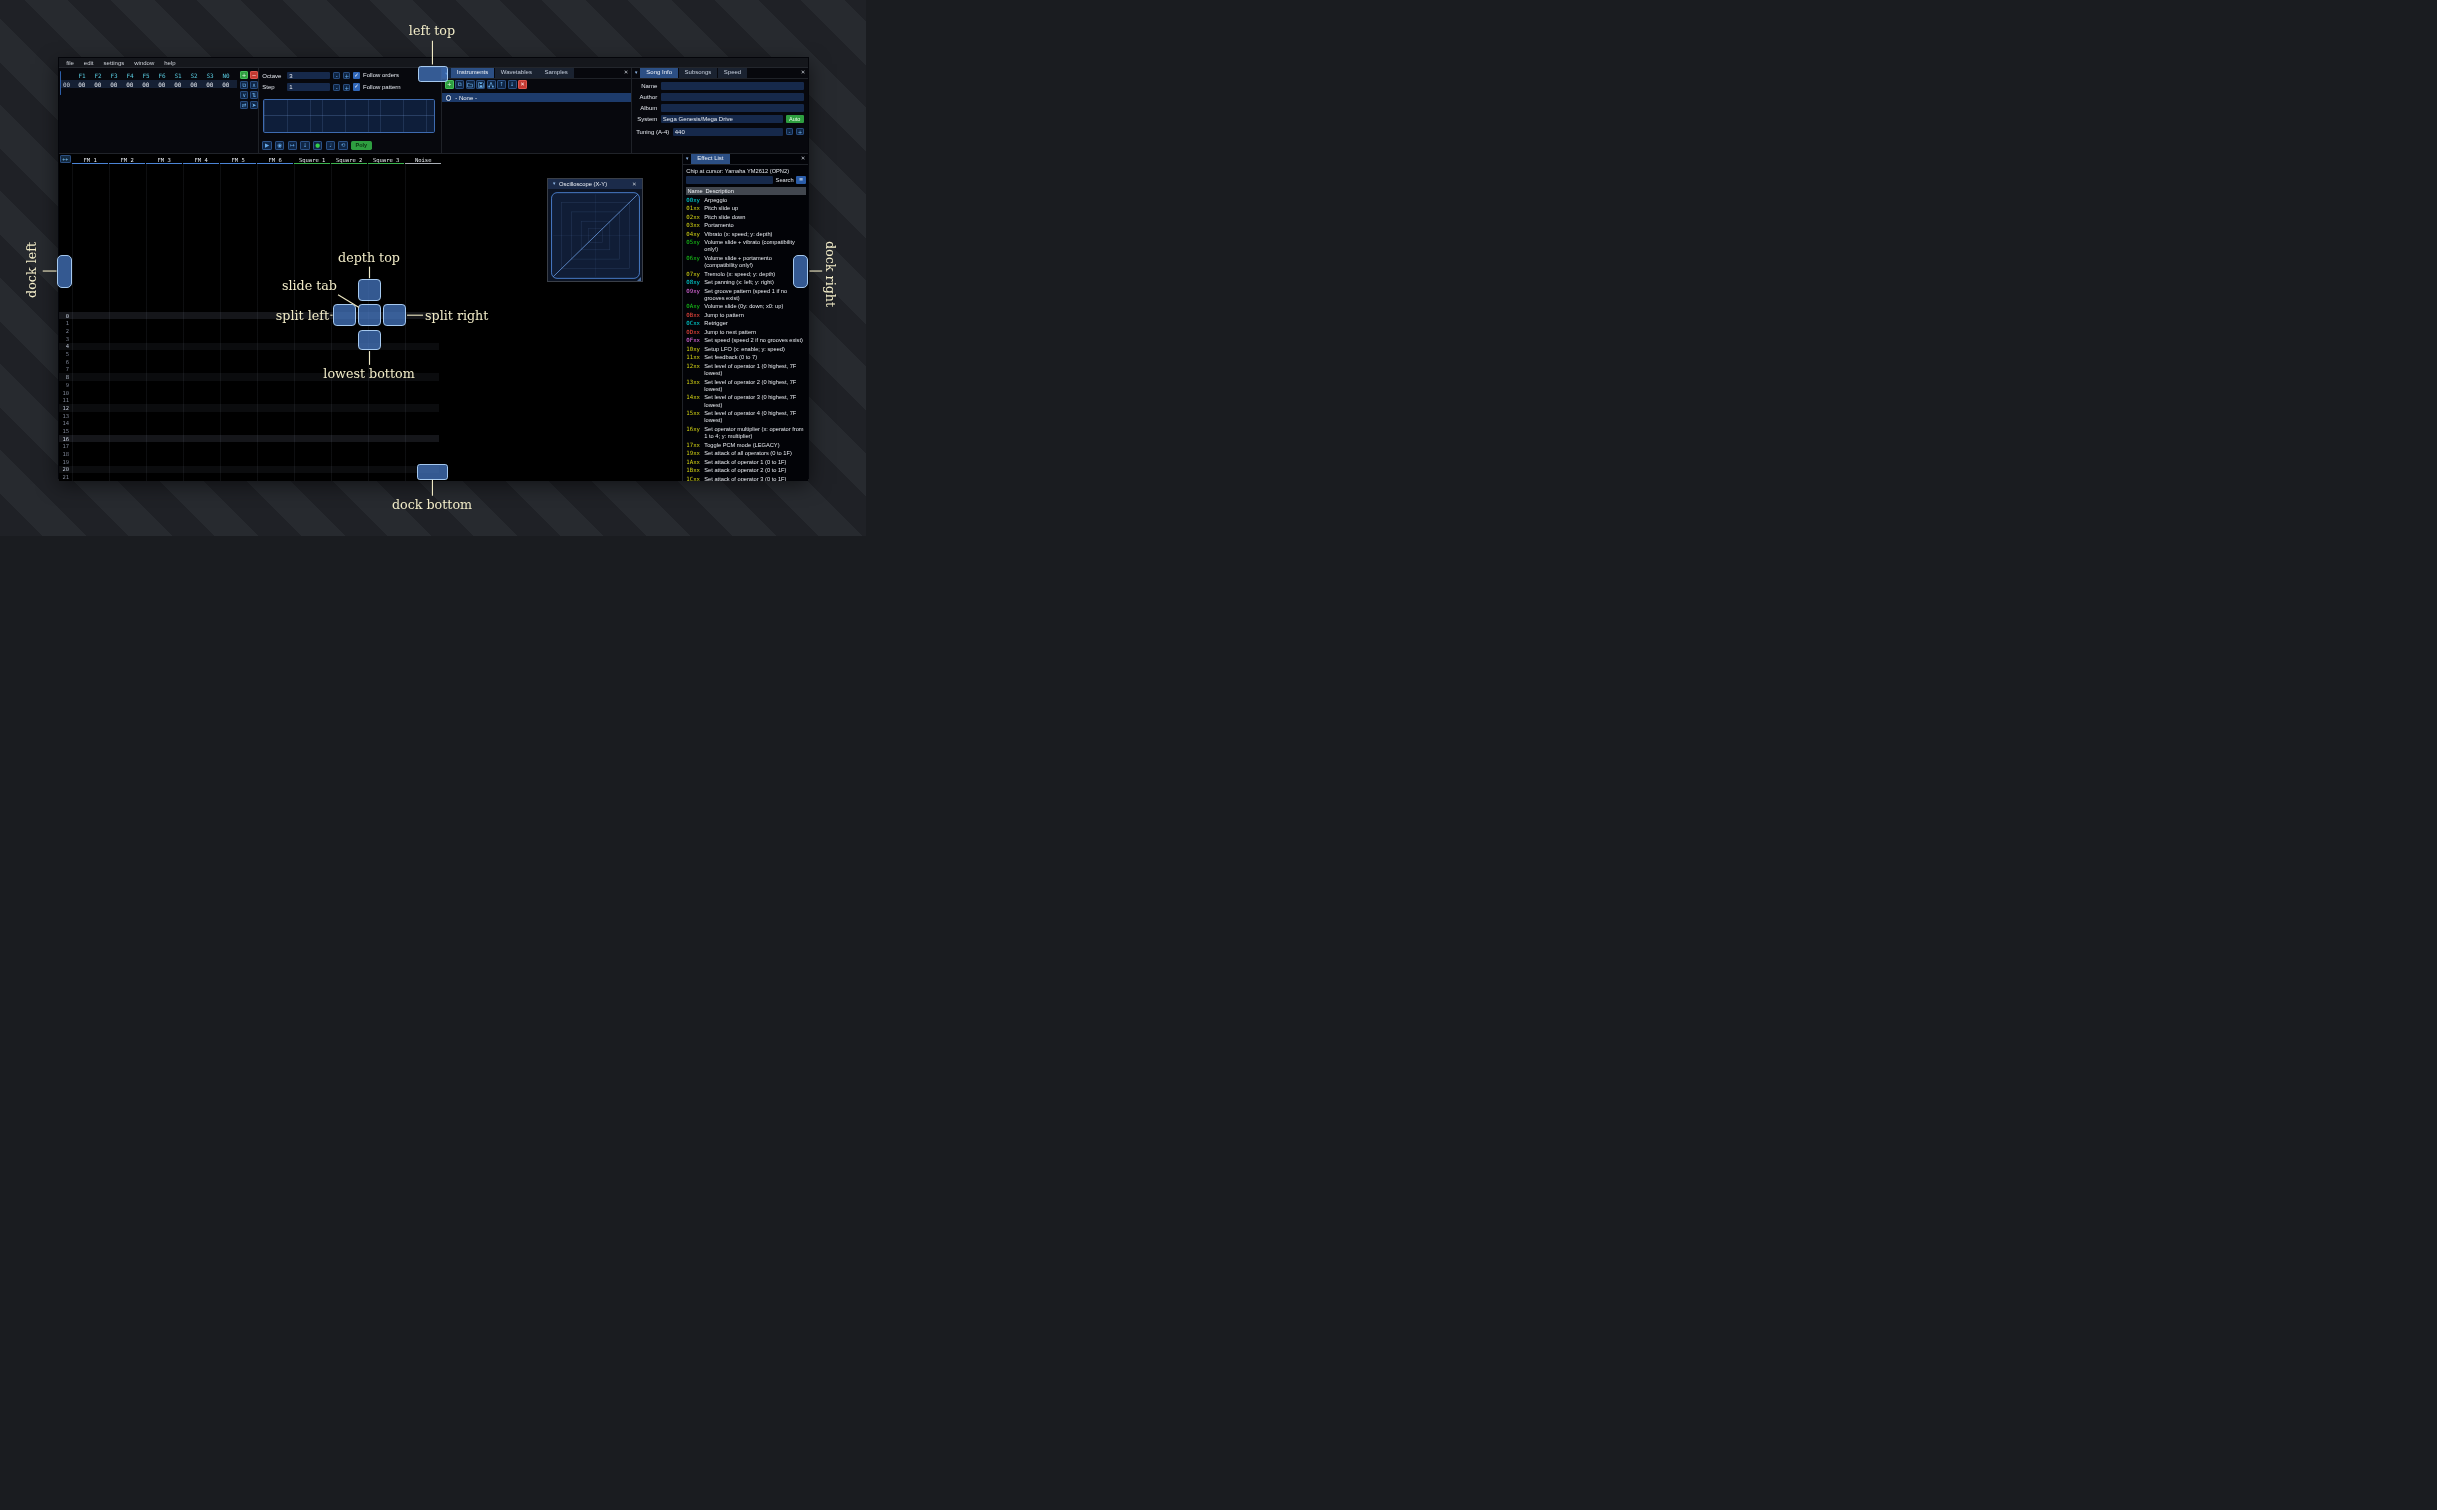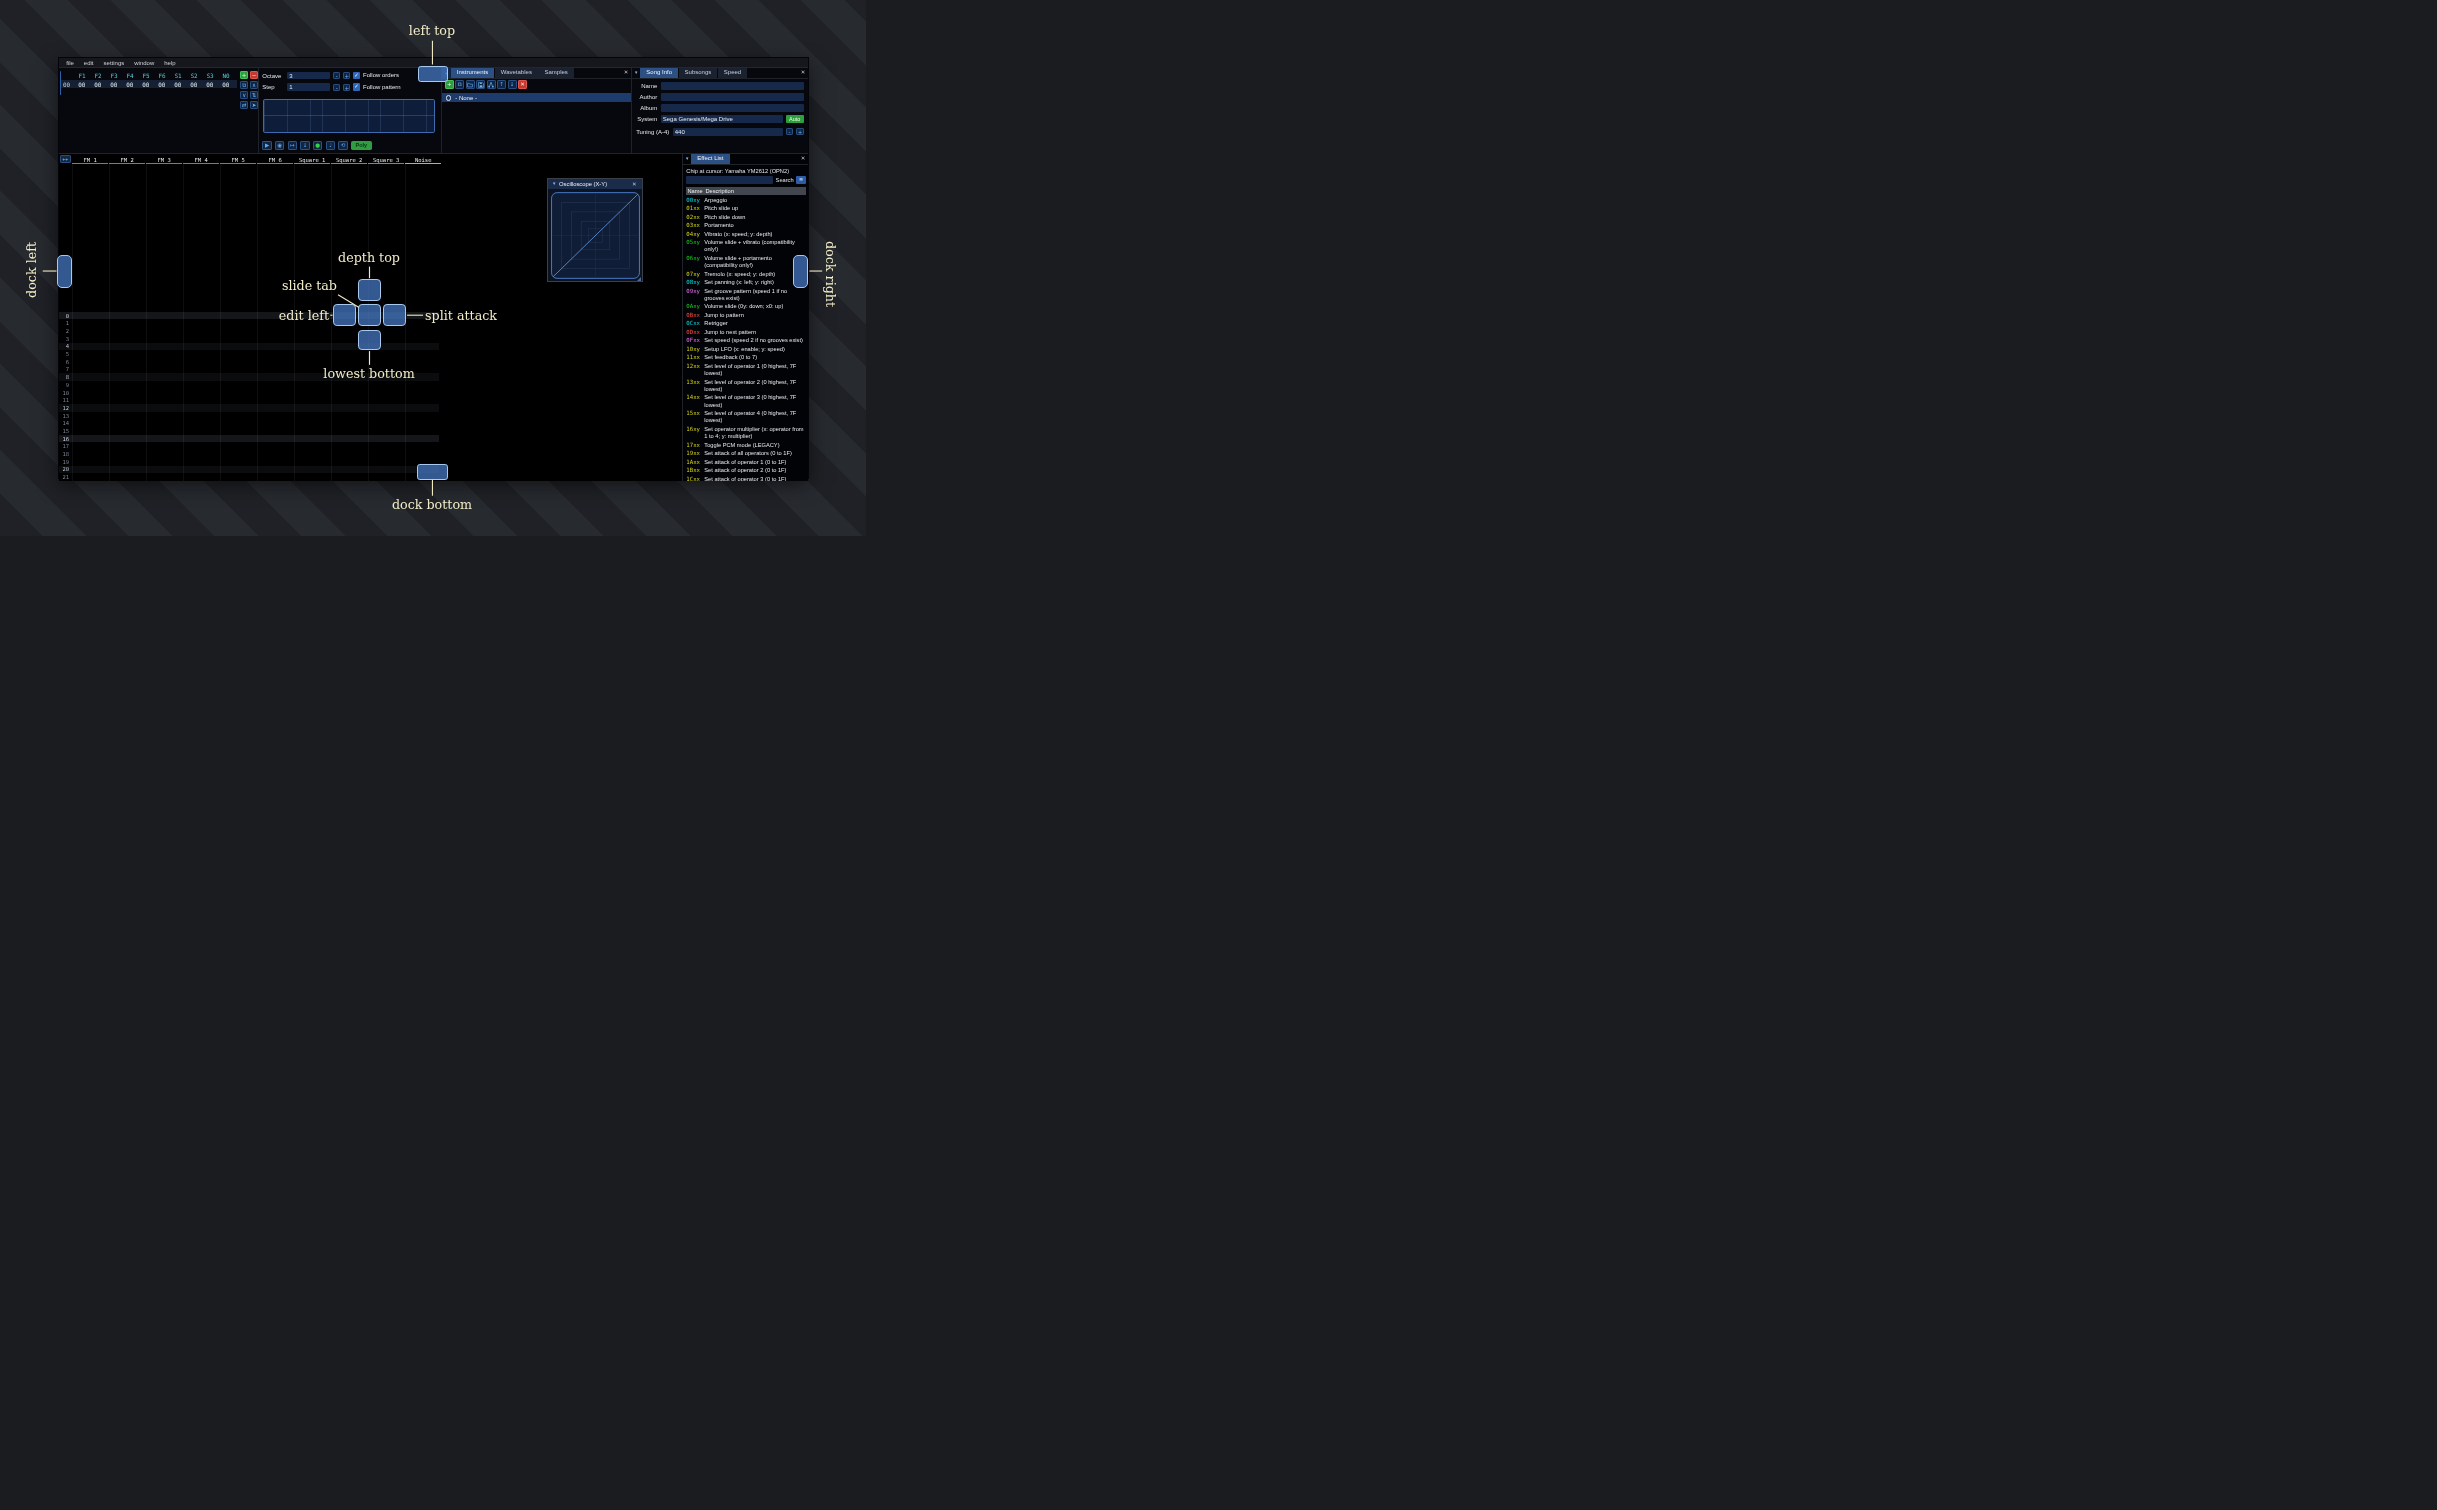--- a/index.html
+++ b/index.html
@@ -638,17 +638,17 @@
       <line x1="612" y1="534" x2="650" y2="557"></line>
     </g>
   </svg>
 
   <div class="anno center" style="left:432px;top:23px;">left top</div>
   <div class="anno center" style="left:432px;top:497px;">dock bottom</div>
   <div class="anno vup" style="left:24px;top:242px;">dock left</div>
   <div class="anno vdown" style="left:823px;top:241px;">dock right</div>
   <div class="anno center" style="left:369px;top:250px;">depth top</div>
   <div class="anno center" style="left:369px;top:366px;">lowest bottom</div>
-  <div class="anno" style="right:537px;top:308px;">edit left</div>
-  <div class="anno" style="left:425px;top:308px;">split attack</div>
+  <div class="anno" style="right:537px;top:308px;">split left</div>
+  <div class="anno" style="left:425px;top:308px;">split right</div>
   <div class="anno" style="right:529px;top:278px;">slide tab</div>
 </div>
 
 
 </body></html>

